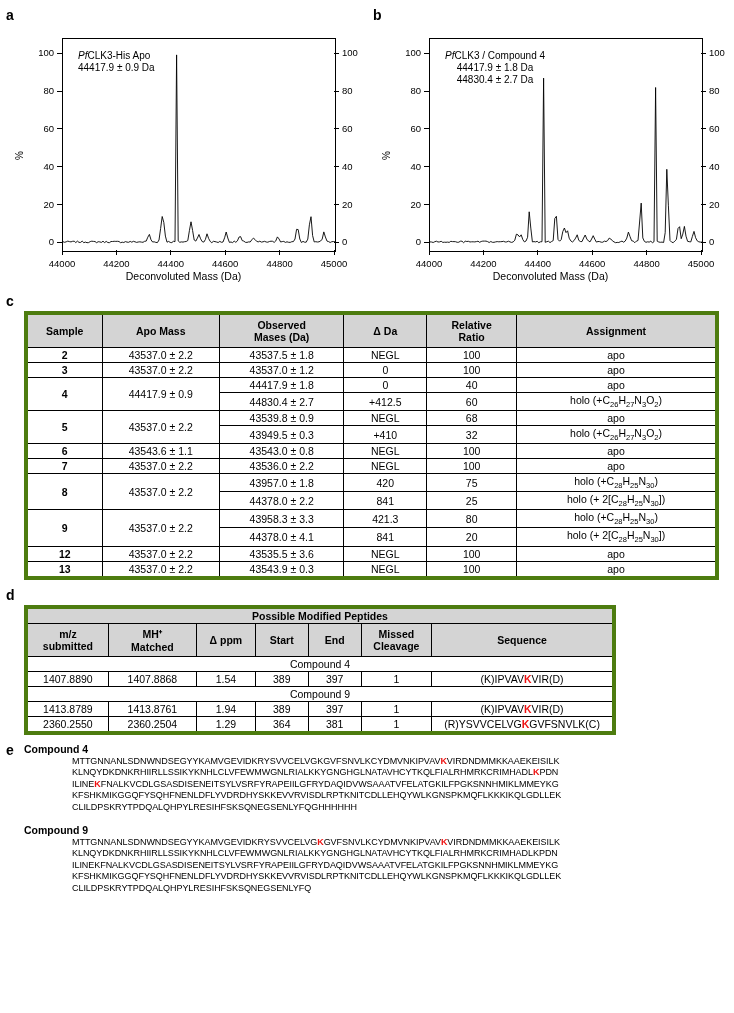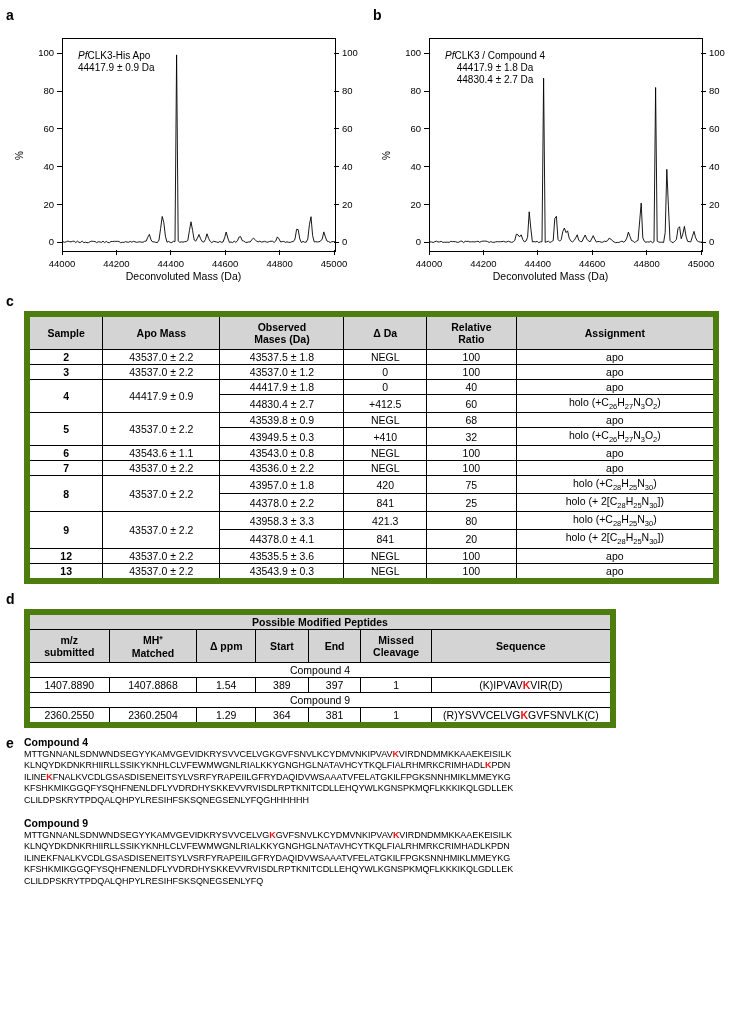--- a/index.html
+++ b/index.html
@@ -19,33 +19,33 @@
   .ann{position:absolute;font-size:10px;line-height:12px;z-index:5;}
   .ann .it{font-style:italic;}
   .ann b{font-weight:normal;}
   .tick-lbl{position:absolute;font-size:9.5px;}
   .axis-title{position:absolute;font-size:10.5px;text-align:center;width:100%;}
   .ylabel{position:absolute;font-size:10px;transform:rotate(-90deg);transform-origin:left top;}
   .tick{position:absolute;background:#000;}
 
   
   .tbl-sec{position:relative;}
-  table.fig{border-collapse:collapse;border:6px solid #4d7c0f;background:#fff;}
+  table.fig{border-collapse:collapse;border:4px solid #4d7c0f;background:#fff;}
   table.fig td,table.fig th{
     border:1px solid #000;font-size:10.5px;text-align:center;
     padding:1px 2px;font-weight:normal;color:#000;
   }
   table.fig th{background:#d4d4d4;font-weight:bold;}
   table.fig td.b{font-weight:bold;}
   .grp-row td{background:#ffffff;font-weight:bold;font-size:11px;}
   sub{font-size:7.5px;}
   .redk{color:#ee1111;font-weight:bold;}
 
   
-  .seq-block{font-size:9px;line-height:11.6px;letter-spacing:-0.05px;word-break:break-all;}
+  .seq-block{font-size:9px;line-height:11.6px;letter-spacing:-0.05px;word-break:break-all;margin-left:48px;}
   .seq-title{font-weight:bold;font-size:10.5px;margin-bottom:1px;}
 </style>
 </head>
 <body>
 
 <div class="spectra-row">
 
   <div class="spec-block">
     <div class="panel-letter spec-letter">a</div>
     <div class="plot-wrap" id="wrap-a" style="height:270px;">
@@ -299,20 +299,29 @@
             <td>1.54</td>
             <td>389</td>
             <td>397</td>
             <td>1</td>
             <td>(K)IPVAV<span class="redk">K</span>VIR(D)</td>
           </tr>
           <tr class="grp-row">
             <td colspan="7">Compound 9</td>
           </tr>
           <tr>
+            <td>1413.8789</td>
+            <td>1413.8761</td>
+            <td>1.94</td>
+            <td>389</td>
+            <td>397</td>
+            <td>1</td>
+            <td>(K)IPVAV<span class="redk">K</span>VIR(D)</td>
+          </tr>
+          <tr>
             <td>2360.2550</td>
             <td>2360.2504</td>
             <td>1.29</td>
             <td>364</td>
             <td>381</td>
             <td>1</td>
             <td>(R)YSVVCELVG<span class="redk">K</span>GVFSNVLK(C)</td>
           </tr>
         </tbody>
       </table>

